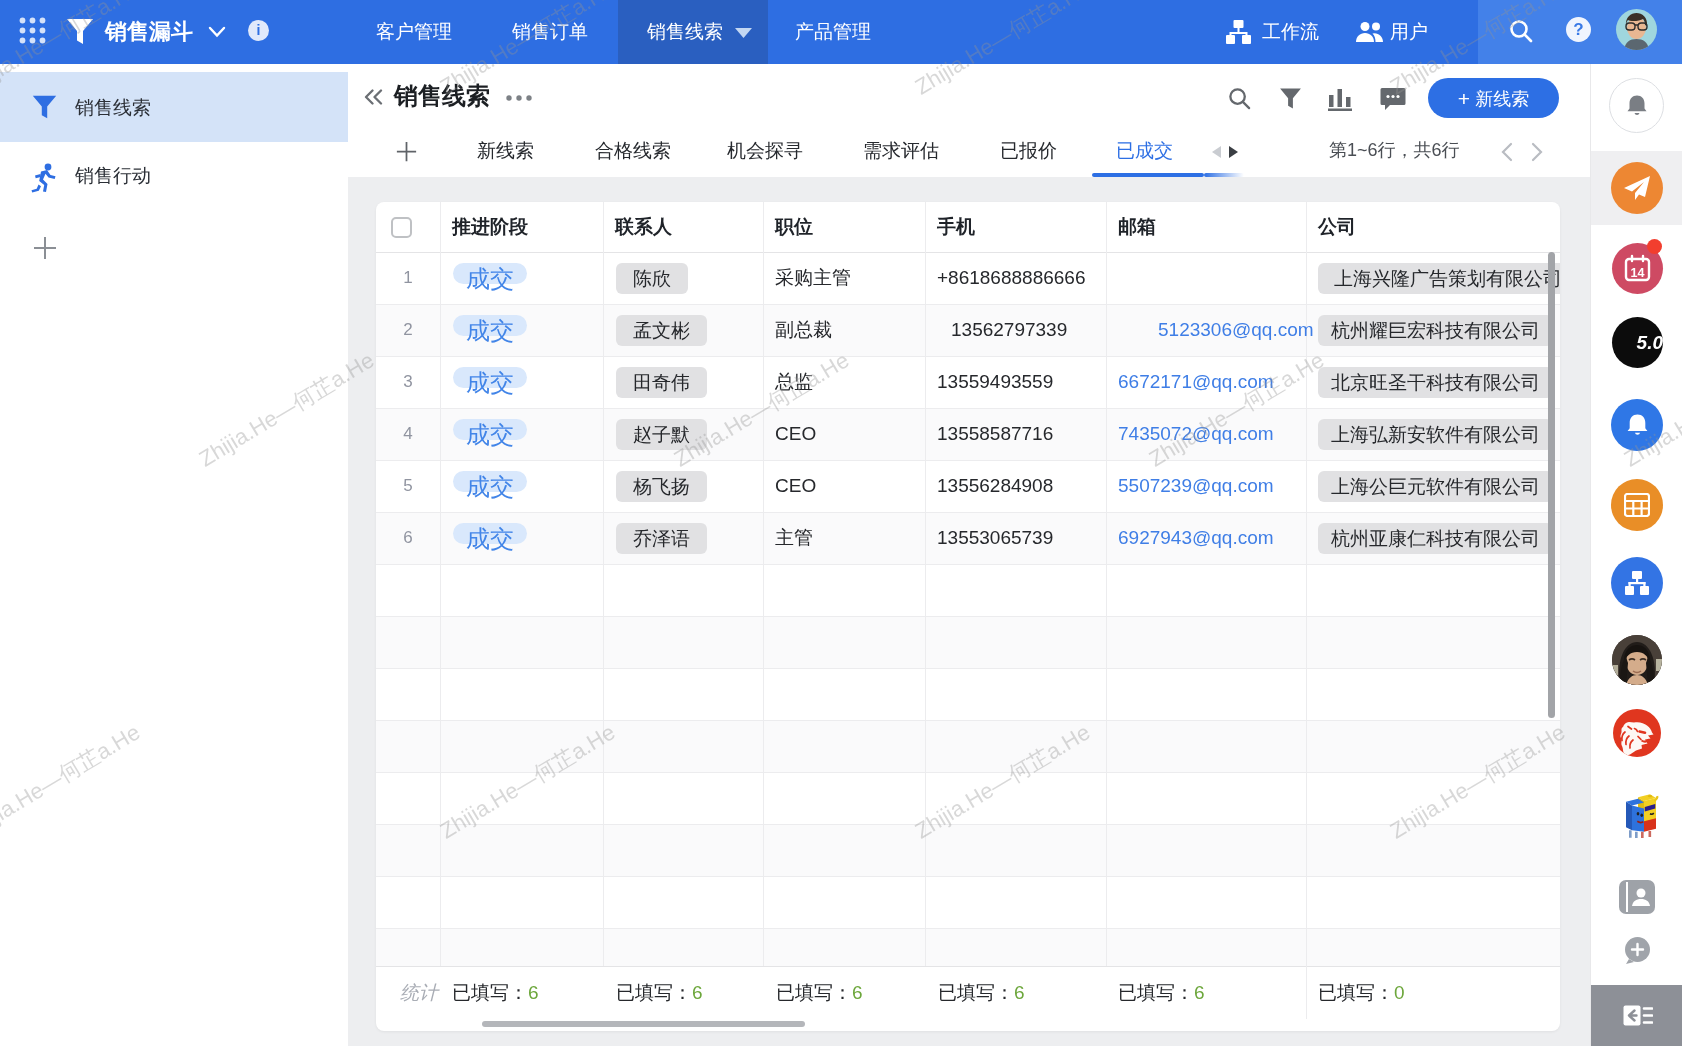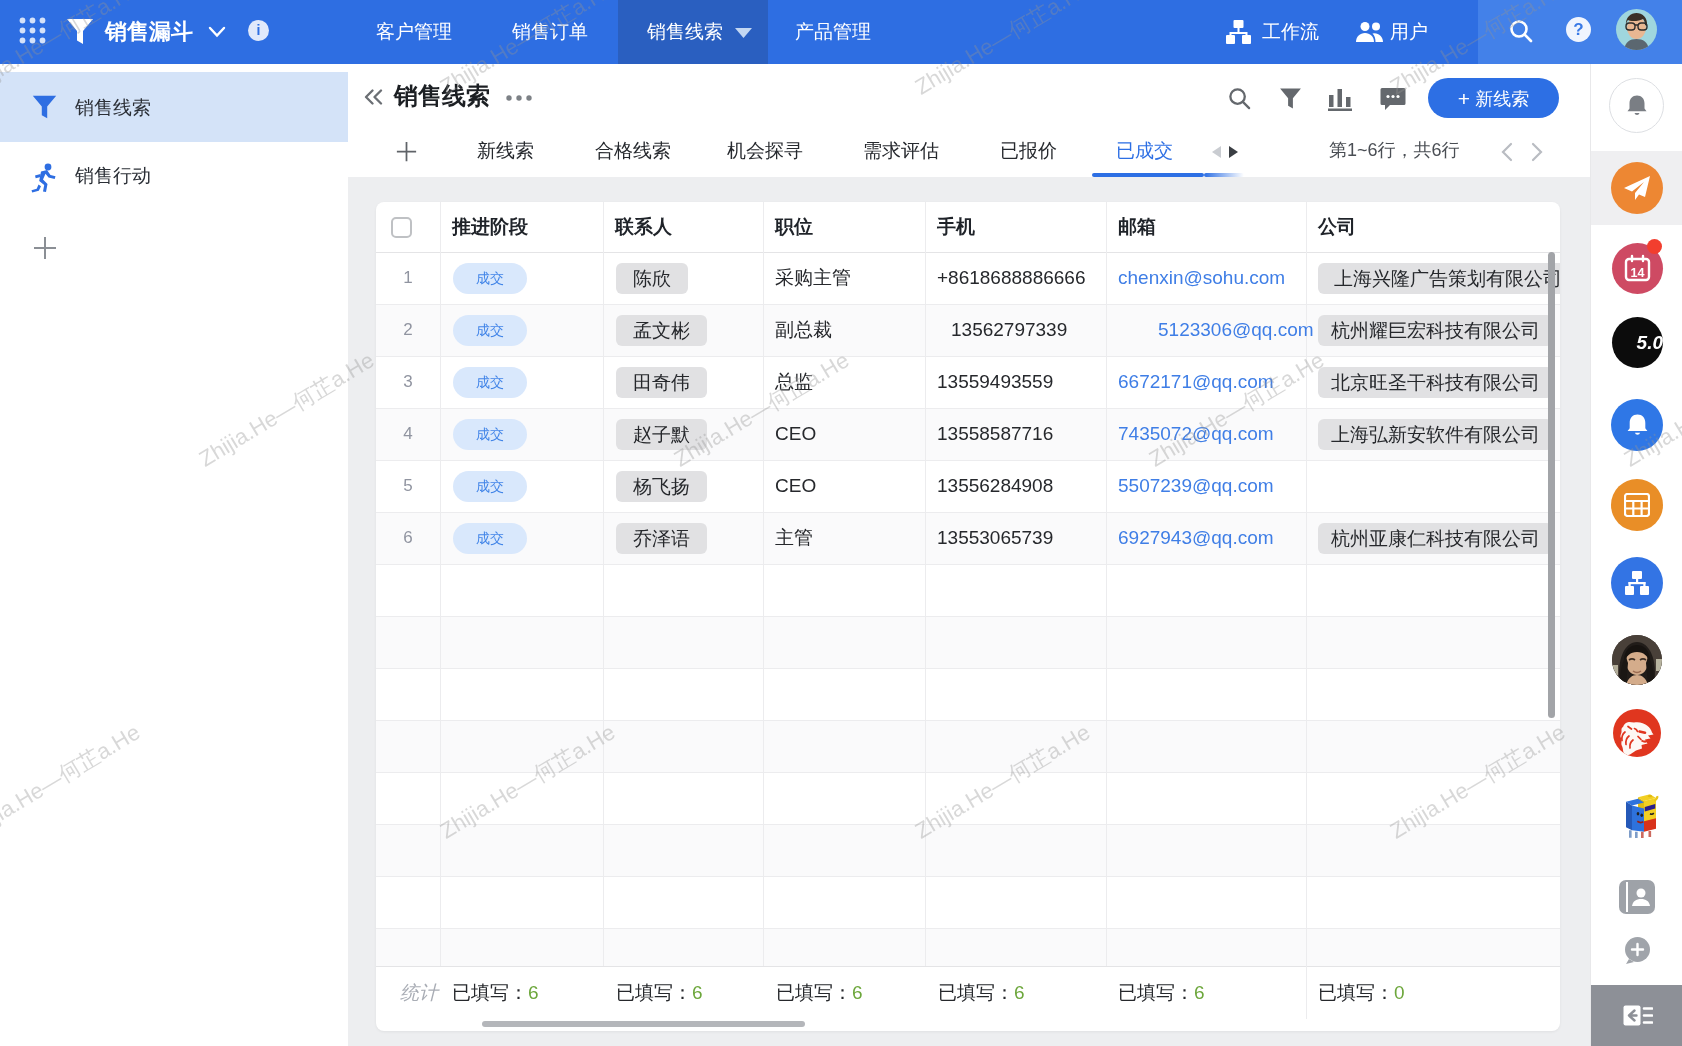--- a/index.html
+++ b/index.html
@@ -22,21 +22,21 @@
   #mainband { left:348px; top:64px; width:1242px; height:113px; background:#fff; }
   #greyarea { left:348px; top:177px; width:1242px; height:869px; background:#edeef0; }
 
   
   #card { left:376px; top:202px; width:1184px; height:829px; background:#fff; border-radius:8px; box-shadow:0 1px 3px rgba(0,0,0,0.06); overflow:hidden; }
   .vline { position:absolute; top:0; width:1px; background:#ececee; }
   .hline { position:absolute; left:0; width:1184px; height:1px; background:#ececee; }
   .rowband { position:absolute; left:0; width:1184px; height:52px; background:#fafafb; }
   .cell { position:absolute; font-size:19px; color:#26282c; line-height:52px; white-space:nowrap; }
   .rownum { position:absolute; width:64px; text-align:center; font-size:17px; color:#9094a0; line-height:52px; left:0; }
-  .pill { position:absolute; left:77px; width:74px; height:31px; border-radius:15.5px; background:#d9e8fc; color:#4285e8; font-size:14px; text-align:center; line-height:31px; }
+  .pill { position:absolute; left:77px; width:74px; height:21px; border-radius:15.5px; background:#d9e8fc; color:#4285e8; font-size:24px; text-align:center; line-height:31px; }
   .tag { position:absolute; height:31px; border-radius:6px; background:#e1e1e3; color:#26282c; font-size:19px; text-align:center; line-height:31px; padding:0 17px; }
   .email { position:absolute; left:742px; font-size:19px; color:#3f7ee6; line-height:52px; }
   .hdr { position:absolute; font-size:19px; font-weight:bold; color:#1f2329; line-height:50px; top:0; }
 
   
   #rail { left:1590px; top:64px; width:92px; height:982px; background:#fff; border-left:1px solid #e8e8ea; }
   .circ { position:absolute; left:50%; border-radius:50%; }
 
   
   .wm { position:absolute; font-size:22px; color:rgba(148,148,148,0.36); white-space:nowrap; transform:rotate(-31deg); transform-origin:left bottom; z-index:50; pointer-events:none; }
@@ -373,21 +373,20 @@
     <div class="hdr" style="left:399px;">职位</div>
     <div class="hdr" style="left:561px;">手机</div>
     <div class="hdr" style="left:742px;">邮箱</div>
     <div class="hdr" style="left:942px;">公司</div>
 
     <div class="rownum" style="top:50px;">1</div>
     <div class="pill" style="top:61px;">成交</div>
     <div class="tag" style="left:240px; top:61px;">陈欣</div>
     <div class="cell" style="left:399px; top:50px;">采购主管</div>
     <div class="cell" style="left:561px; top:50px;">+8618688886666</div>
-    <div class="email" style="top:50px; line-height:52px;">chenxin@sohu.com</div>
     <div class="tag" style="left:942px; top:61px; width:252px; padding:0; text-align:left; text-indent:16px;">上海兴隆广告策划有限公司</div>
 
     <div class="rownum" style="top:102px;">2</div>
     <div class="pill" style="top:113px;">成交</div>
     <div class="tag" style="left:240px; top:113px;">孟文彬</div>
     <div class="cell" style="left:399px; top:102px;">副总裁</div>
     <div class="cell" style="left:575px; top:102px;">13562797339</div>
     <div class="email" style="top:102px;margin-left:40px;">5123306@qq.com</div>
     <div class="tag" style="left:942px; top:113px; width:235px; padding:0;">杭州耀巨宏科技有限公司</div>
 
@@ -406,20 +405,21 @@
     <div class="cell" style="left:561px; top:206px;">13558587716</div>
     <div class="email" style="top:206px;">7435072@qq.com</div>
     <div class="tag" style="left:942px; top:217px; width:235px; padding:0;">上海弘新安软件有限公司</div>
 
     <div class="rownum" style="top:258px;">5</div>
     <div class="pill" style="top:269px;">成交</div>
     <div class="tag" style="left:240px; top:269px;">杨飞扬</div>
     <div class="cell" style="left:399px; top:258px;">CEO</div>
     <div class="cell" style="left:561px; top:258px;">13556284908</div>
     <div class="email" style="top:258px;">5507239@qq.com</div>
+    <div class="tag" style="left:942px; top:269px; width:235px; padding:0;">上海公巨元软件有限公司</div>
 
     <div class="rownum" style="top:310px;">6</div>
     <div class="pill" style="top:321px;">成交</div>
     <div class="tag" style="left:240px; top:321px;text-align:right;">乔泽语</div>
     <div class="cell" style="left:399px; top:310px;">主管</div>
     <div class="cell" style="left:561px; top:310px;">13553065739</div>
     <div class="email" style="top:310px;">6927943@qq.com</div>
     <div class="tag" style="left:942px; top:321px; width:235px; padding:0;">杭州亚康仁科技有限公司</div>
 
     <div class="abs" style="left:24px; top:764px; font-size:19px; font-style:italic; color:#a9adb5; line-height:53px;">统计</div>

